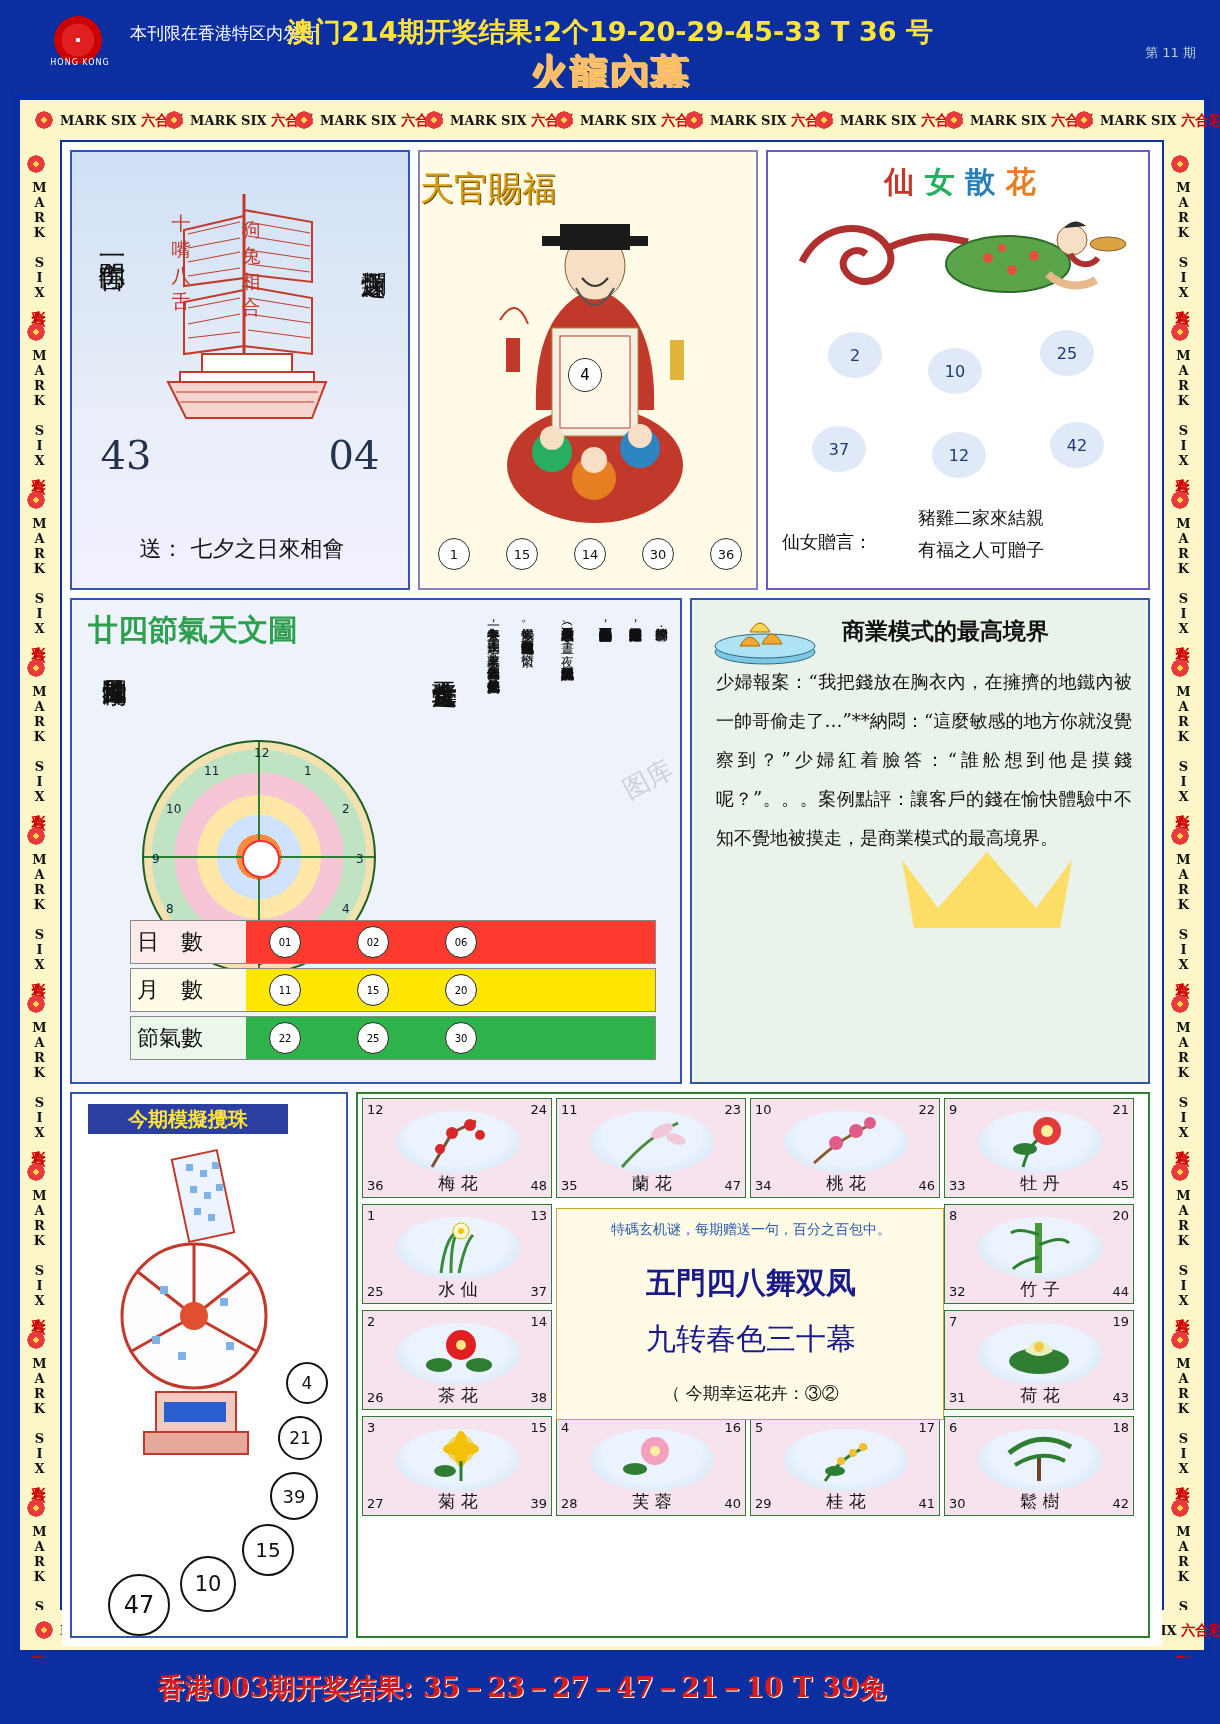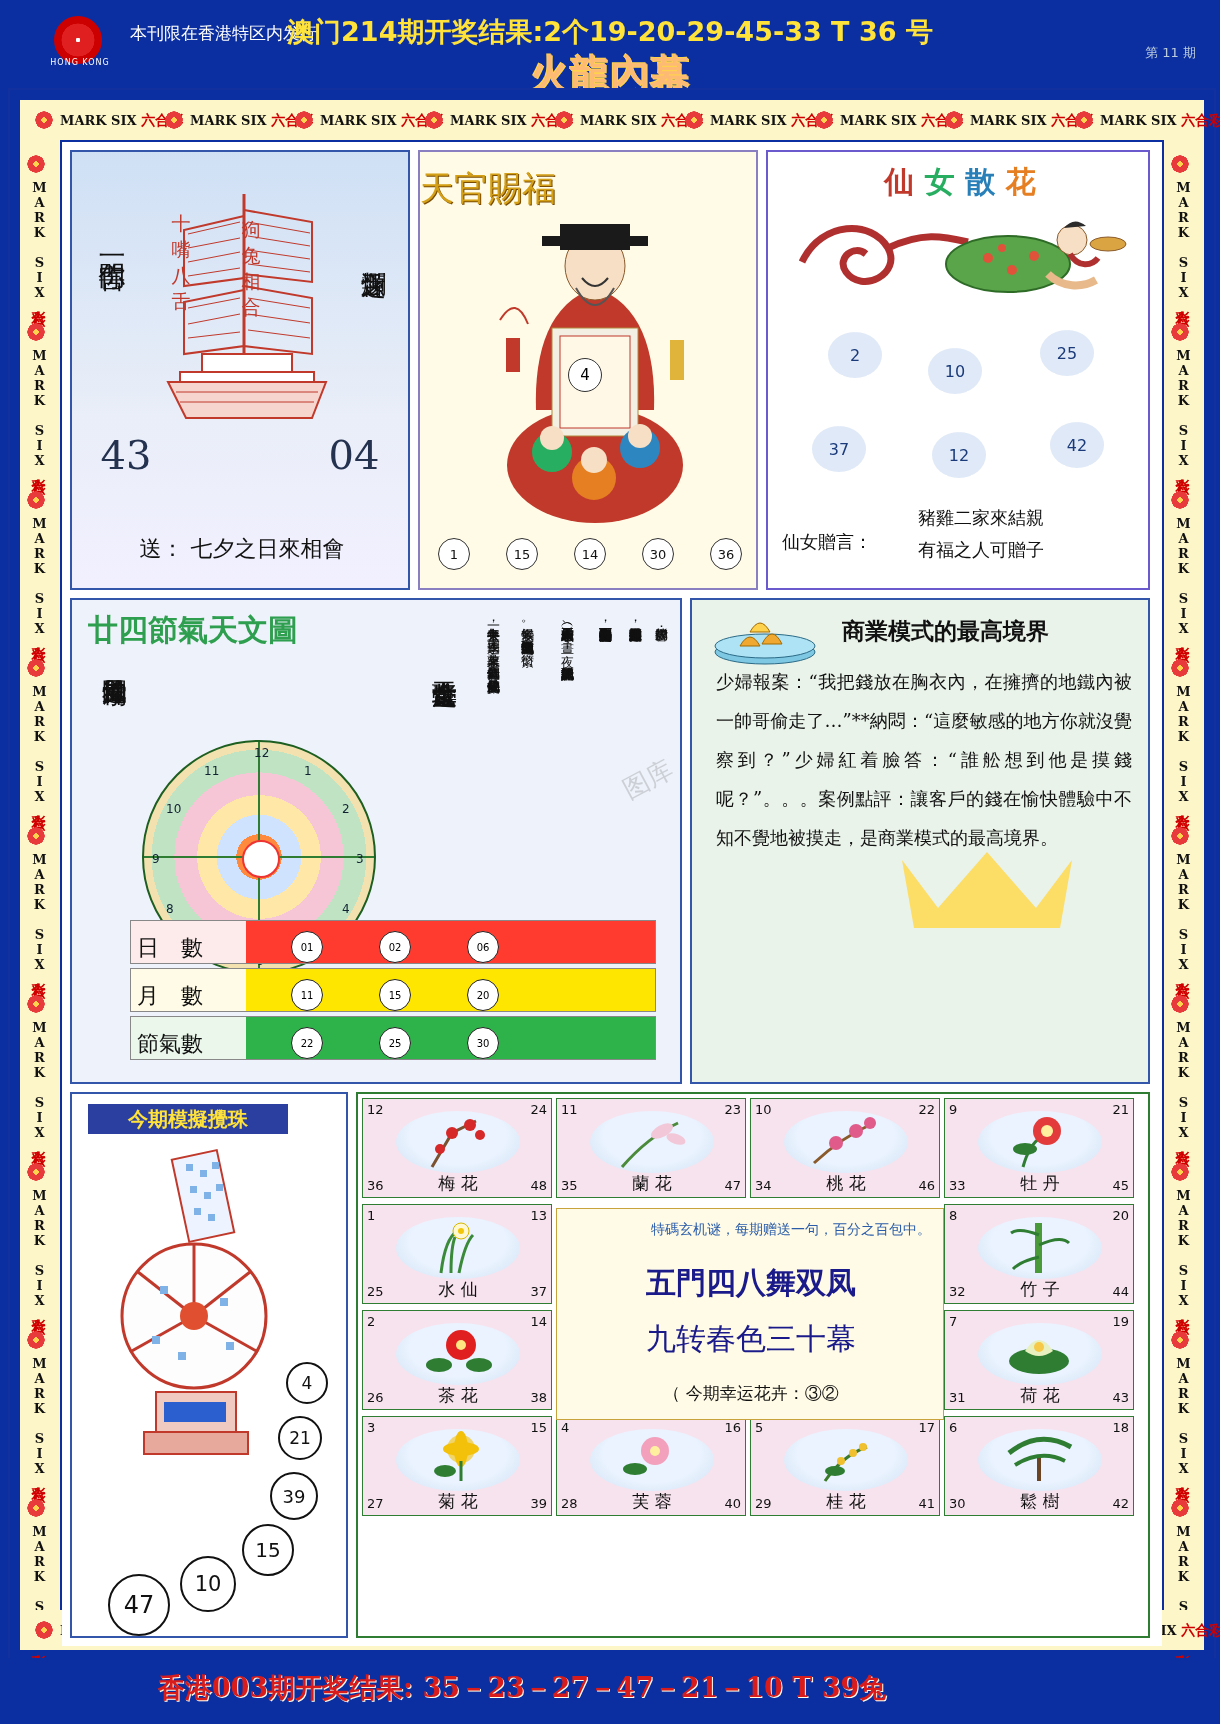--- a/index.html
+++ b/index.html
@@ -98,21 +98,21 @@
      font-size:13px;line-height:18px;color:#111;font-family:"DejaVu Serif",serif;height:430px;}
   .wheel{position:absolute;left:70px;top:140px;width:230px;height:230px;border-radius:50%;
      background:
        radial-gradient(circle at 50% 50%, #ffd24d 0 10%, #ff8a3d 10% 14%, #cfe3ff 14% 26%, #ffe7a8 26% 38%, #f6c6d6 38% 52%, #bfe3c3 52% 66%, #f3e2b0 66% 80%, #2e7d32 80% 100%);
      border:2px solid #1d5e21;}
   .wheel .cross{position:absolute;left:50%;top:50%;width:2px;height:230px;background:#2e7d32;transform:translate(-50%,-50%);}
   .wheel .cross2{position:absolute;left:50%;top:50%;width:230px;height:2px;background:#2e7d32;transform:translate(-50%,-50%);}
   .wheel .hub{position:absolute;left:50%;top:50%;width:34px;height:34px;margin:-17px 0 0 -17px;border-radius:50%;
      background:#fff;border:2px solid #e33;}
   .wheel .digit{position:absolute;font-size:12px;color:#123;font-family:"DejaVu Sans",sans-serif;}
-  .rowbar{position:absolute;left:58px;height:42px;width:524px;border:1px solid #888;display:flex;align-items:flex-end;gap:22px;}
+  .rowbar{position:absolute;left:58px;height:42px;width:524px;border:1px solid #888;display:flex;align-items:center;}
   .rowbar .rl{width:112px;font-size:22px;font-family:"DejaVu Serif",serif;color:#111;padding-left:6px;display:flex;justify-content:space-between;padding-right:14px;box-sizing:border-box;}
   .rowbar .nums{flex:1;display:flex;align-items:center;gap:56px;padding-left:26px;}
   .onum{width:30px;height:30px;border-radius:50%;border:1.5px solid #222;background:#fff;font-size:10px;
      display:flex;align-items:center;justify-content:center;font-family:"DejaVu Sans",sans-serif;}
   .r1{top:320px;background:linear-gradient(90deg,#fdeaea 0 22%,#ff3b30 22% 100%);}
   .r2{top:368px;background:linear-gradient(90deg,#fffbe6 0 22%,#ffe600 22% 100%);}
   .r3{top:416px;background:linear-gradient(90deg,#eaf7ea 0 22%,#2db34a 22% 100%);}
 
   
   .pE{left:628px;top:456px;width:460px;height:486px;border:2px solid #3355aa;background:#eaf3ea;}
@@ -131,21 +131,21 @@
   
   .pG{left:294px;top:950px;width:794px;height:546px;border:2px solid #2e7d32;background:#fff;}
   .cell{position:absolute;width:190px;height:100px;border:1.5px solid #2e7d32;background:#f7e3ee;box-sizing:border-box;}
   .cell .cn{position:absolute;font-size:13px;color:#111;font-family:"DejaVu Sans",sans-serif;}
   .cell .tl{left:4px;top:3px}.cell .tr{right:4px;top:3px}
   .cell .bl{left:4px;bottom:4px}.cell .br{right:4px;bottom:4px}
   .cell .nm{position:absolute;left:0;bottom:2px;width:190px;text-align:center;font-size:17px;color:#111;font-family:"DejaVu Serif",serif;}
   .oval{position:absolute;left:33px;top:12px;width:124px;height:62px;border-radius:50%;
      background:radial-gradient(ellipse at 50% 40%,#eaf3ff 0 55%,#cfe0f2 100%);}
   .center-box{position:absolute;left:198px;top:114px;width:388px;height:212px;border:1.5px solid #c8a23a;background:#fffbe6;box-sizing:border-box;}
-  .center-box .ln0{position:absolute;left:0;top:12px;width:388px;text-align:center;font-size:14px;color:#2a5caa;font-family:"DejaVu Serif",serif;padding-left:40px;}
+  .center-box .ln0{position:absolute;left:0;top:12px;width:388px;text-align:center;font-size:14px;color:#2a5caa;font-family:"DejaVu Serif",serif;}
   .center-box .ln1{position:absolute;left:0;top:54px;width:388px;text-align:center;font-size:30px;font-weight:bold;color:#1a1a8a;font-family:"DejaVu Serif",serif;}
   .center-box .ln2{position:absolute;left:0;top:110px;width:388px;text-align:center;font-size:30px;font-weight:normal;color:#1a1a8a;font-family:"DejaVu Serif",serif;}
   .center-box .ln3{position:absolute;left:0;bottom:14px;width:388px;text-align:center;font-size:17px;color:#111;font-family:"DejaVu Serif",serif;}
 
   
   .bottombar{position:absolute;left:0;bottom:0;width:1220px;height:66px;background:#0b2fa0;}
   .bottombar .txt{position:absolute;left:0;top:12px;width:1044px;text-align:center;color:#d81b1b;font-size:27px;font-weight:bold;
      text-shadow:1px 1px 0 #ffe; font-family:"DejaVu Serif",serif;}
 
   .wm{position:absolute;left:560px;top:620px;transform:rotate(-28deg);color:rgba(120,120,120,.28);

